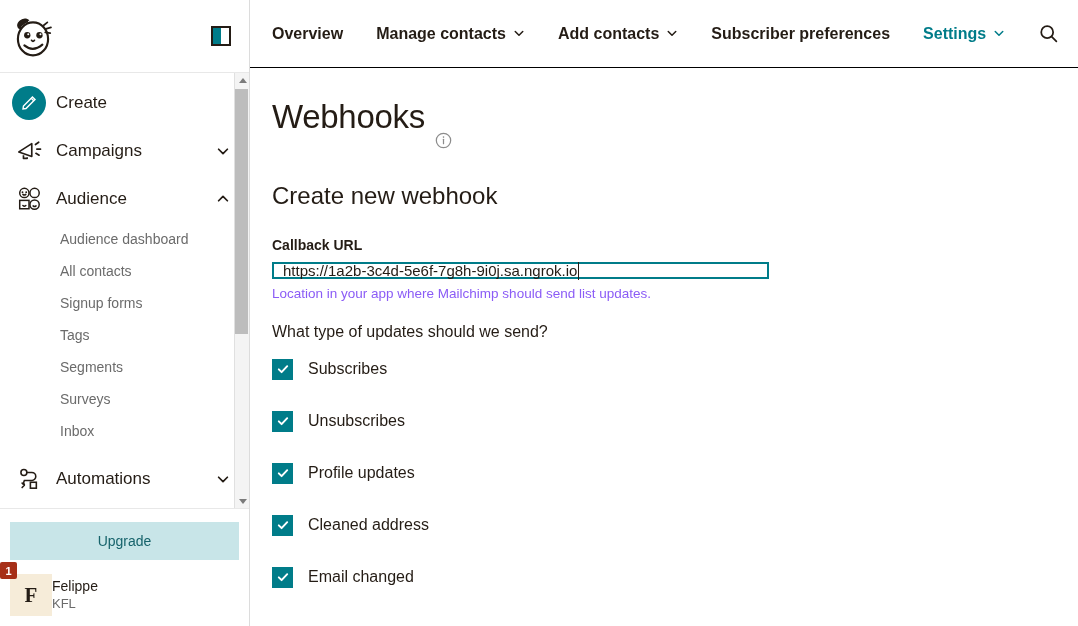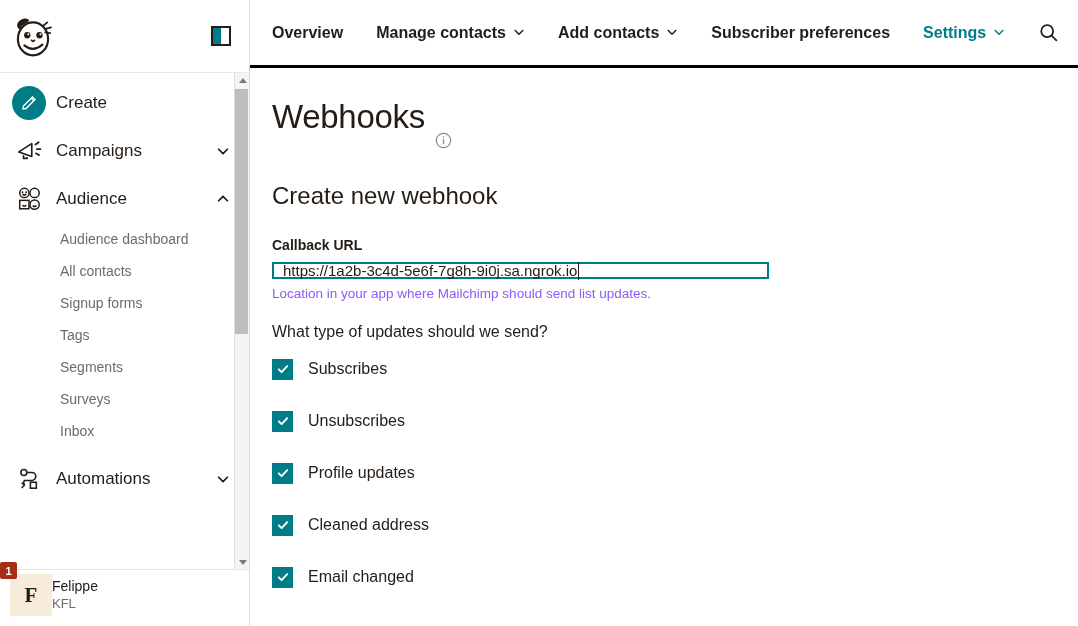--- a/index.html
+++ b/index.html
@@ -129,21 +129,21 @@
   .user-meta { line-height: 1.25; }
   .user-name { font-size: 14px; color: #241c15; }
   .user-org { font-size: 13px; color: #6b6b6b; }
 
   
   .main { flex: 1 1 auto; height: 626px; position: relative; overflow: hidden; background:#fff; }
   .topbar {
     height: 68px;
     display: flex; align-items: center;
     padding: 0 28px 0 22px;
-    border-bottom: 3px solid #000000;
+    border-bottom: 1px solid #000000;
   }
   .tab {
     display: flex; align-items: center; gap: 7px;
     font-size: 16px; font-weight: 700; color: #241c15;
     margin-right: 33px; cursor: pointer; white-space: nowrap;
   }
   .tab.active { color: #007c89; }
   .searchbtn {
     margin-left: auto; cursor: pointer;
     display:flex; align-items:center; justify-content:center;
@@ -311,20 +311,21 @@
             <i></i>
           </div>
         <div class="sb-thumb"></div>
         <div class="sb-arrow down">
             <i></i>
           </div>
       </div>
     </div>
 
     <div class="sb-bottom">
+      <button class="upgrade-btn">Upgrade</button>
       <div class="user-row">
         <span class="avatar-wrap">
           <span class="badge">1</span>
           <span class="avatar">F</span>
         </span>
         <span class="user-meta">
           <div class="user-name">Felippe</div>
           <div class="user-org">KFL</div>
         </span>
       </div>

